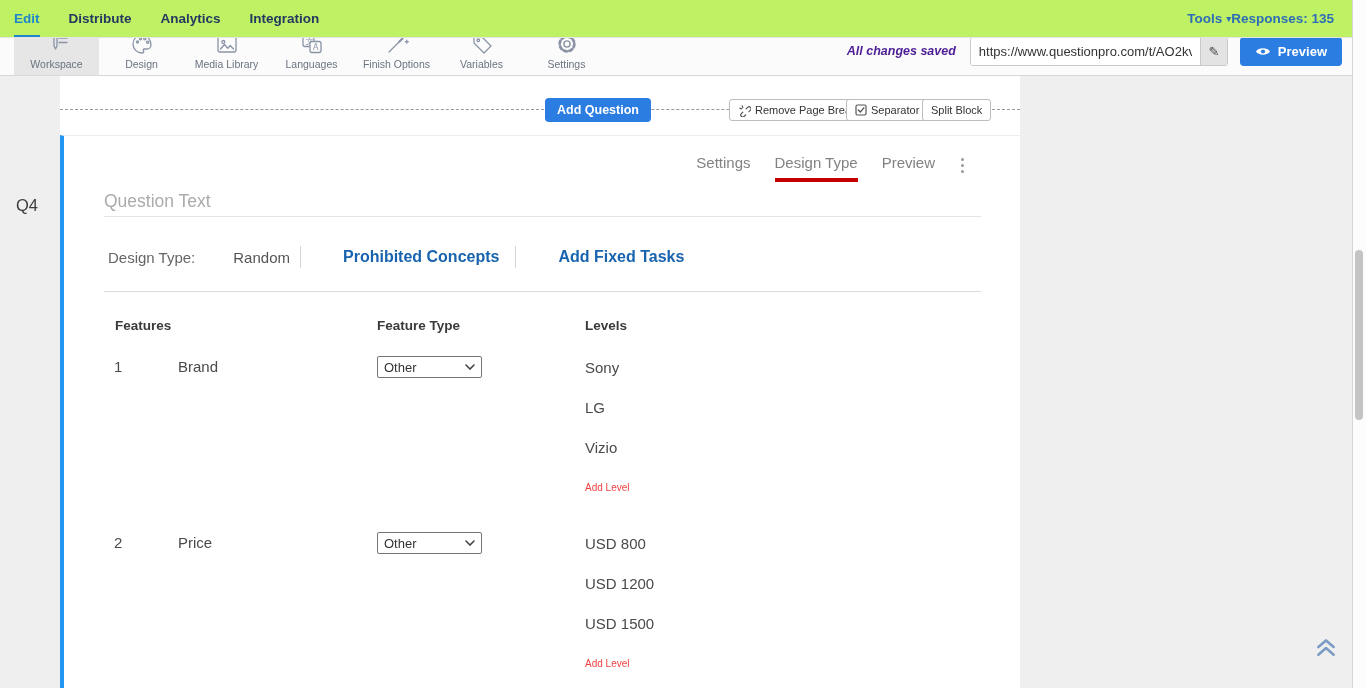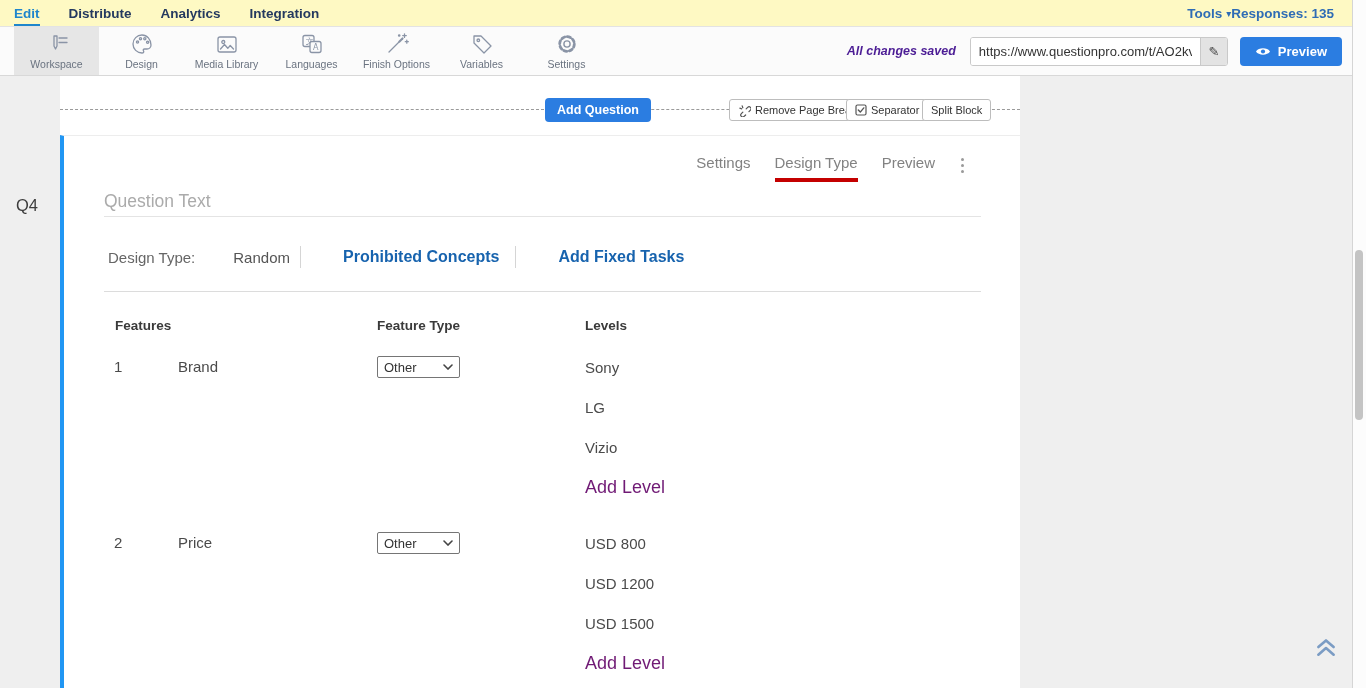--- a/index.html
+++ b/index.html
@@ -4,22 +4,22 @@
 <style>
   * { margin:0; padding:0; box-sizing:border-box; }
   html,body { width:1366px; height:688px; overflow:hidden; }
   body {
     font-family:"Liberation Sans","DejaVu Sans",sans-serif;
     background:#efefef; position:relative; color:#333;
   }
 
   
   .topnav {
-    position:absolute; top:0; left:0; right:14px; height:27px;
-    background:#fef9c3; border-bottom:1px solid #e3e3e3;
+    position:absolute; top:0; left:0; right:14px; height:38px;
+    background:#bef264; border-bottom:1px solid #e3e3e3;
     display:flex; align-items:stretch; padding-left:14px; z-index:5;
   }
   .nav-item {
     position:relative; margin-right:29px; display:flex; align-items:center;
     font-size:13.5px; font-weight:bold; color:#24395f; cursor:pointer;
   }
   .nav-item.active { color:#1f86cc; }
   .nav-item.active::after {
     content:""; position:absolute; left:0; right:0; bottom:0; height:2px; background:#1f86cc;
   }
@@ -116,26 +116,26 @@
     display:grid; grid-template-columns:74px 199px 208px 1fr;
     margin-top:26px; font-size:13.5px; font-weight:bold; color:#3a3a3a;
   }
   .f-head .h-features { padding-left:11px; grid-column:1 / span 2; }
   .f-row { display:grid; grid-template-columns:74px 199px 208px 1fr; margin-top:14px; align-items:start; }
   .f-row + .f-row { margin-top:16px; }
   .f-num { padding-left:10px; line-height:40px; font-size:15px; color:#4a4a4a; }
   .f-name { line-height:40px; font-size:15px; color:#4a4a4a; cursor:text; }
   .f-type { padding-top:9px; }
   .dropdown {
-    width:83px; height:22px; border:1px solid #757575; border-radius:2px; background:#fff;
+    width:105px; height:22px; border:1px solid #757575; border-radius:2px; background:#fff;
     display:flex; align-items:center; justify-content:space-between;
     padding:0 6px; font-size:13px; color:#333; cursor:pointer;
   }
   .level { height:40px; display:flex; align-items:center; font-size:15px; color:#4a4a4a; cursor:text; }
-  .add-level { height:40px; display:flex; align-items:center; font-size:18px; color:#701a75; cursor:pointer; }
+  .add-level { height:40px; display:flex; align-items:center; font-size:10px; color:#ef4444; cursor:pointer; }
 
   
   .scroll-strip {
     position:absolute; right:0; top:0; bottom:0; width:14px;
     background:#fcfcfc; border-left:1px solid #d5d5d5; z-index:6;
   }
   .scroll-thumb {
     position:absolute; right:3px; top:250px; width:8px; height:170px;
     border-radius:4px; background:#c4c4c4; cursor:grab;
   }

